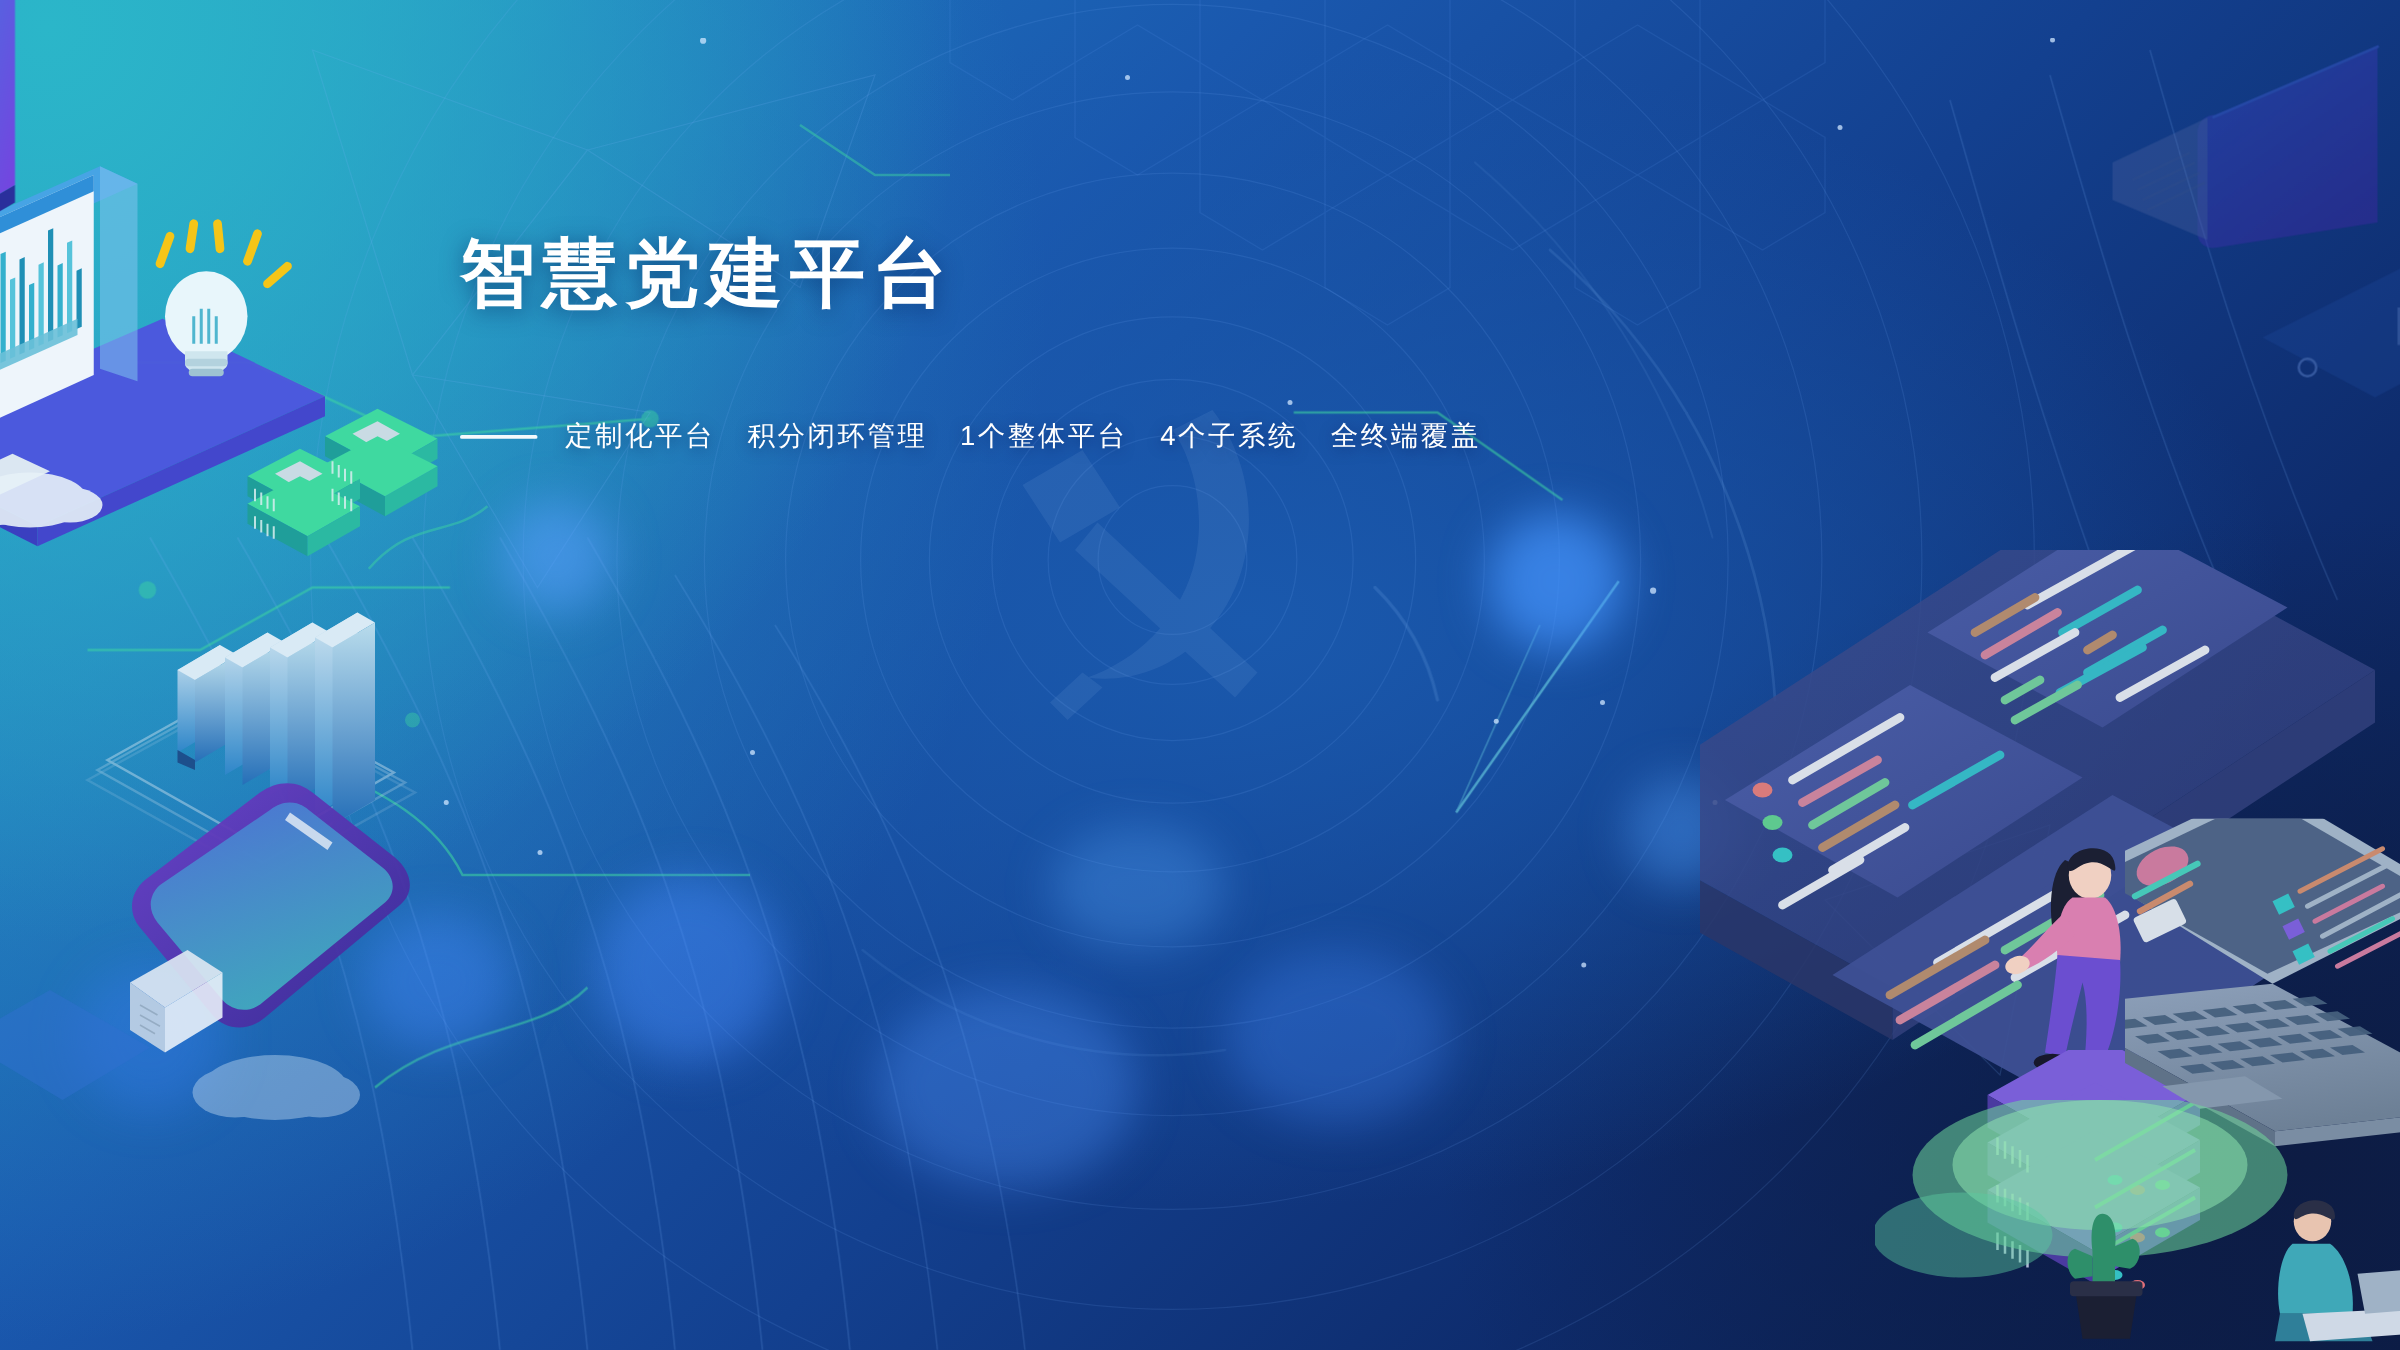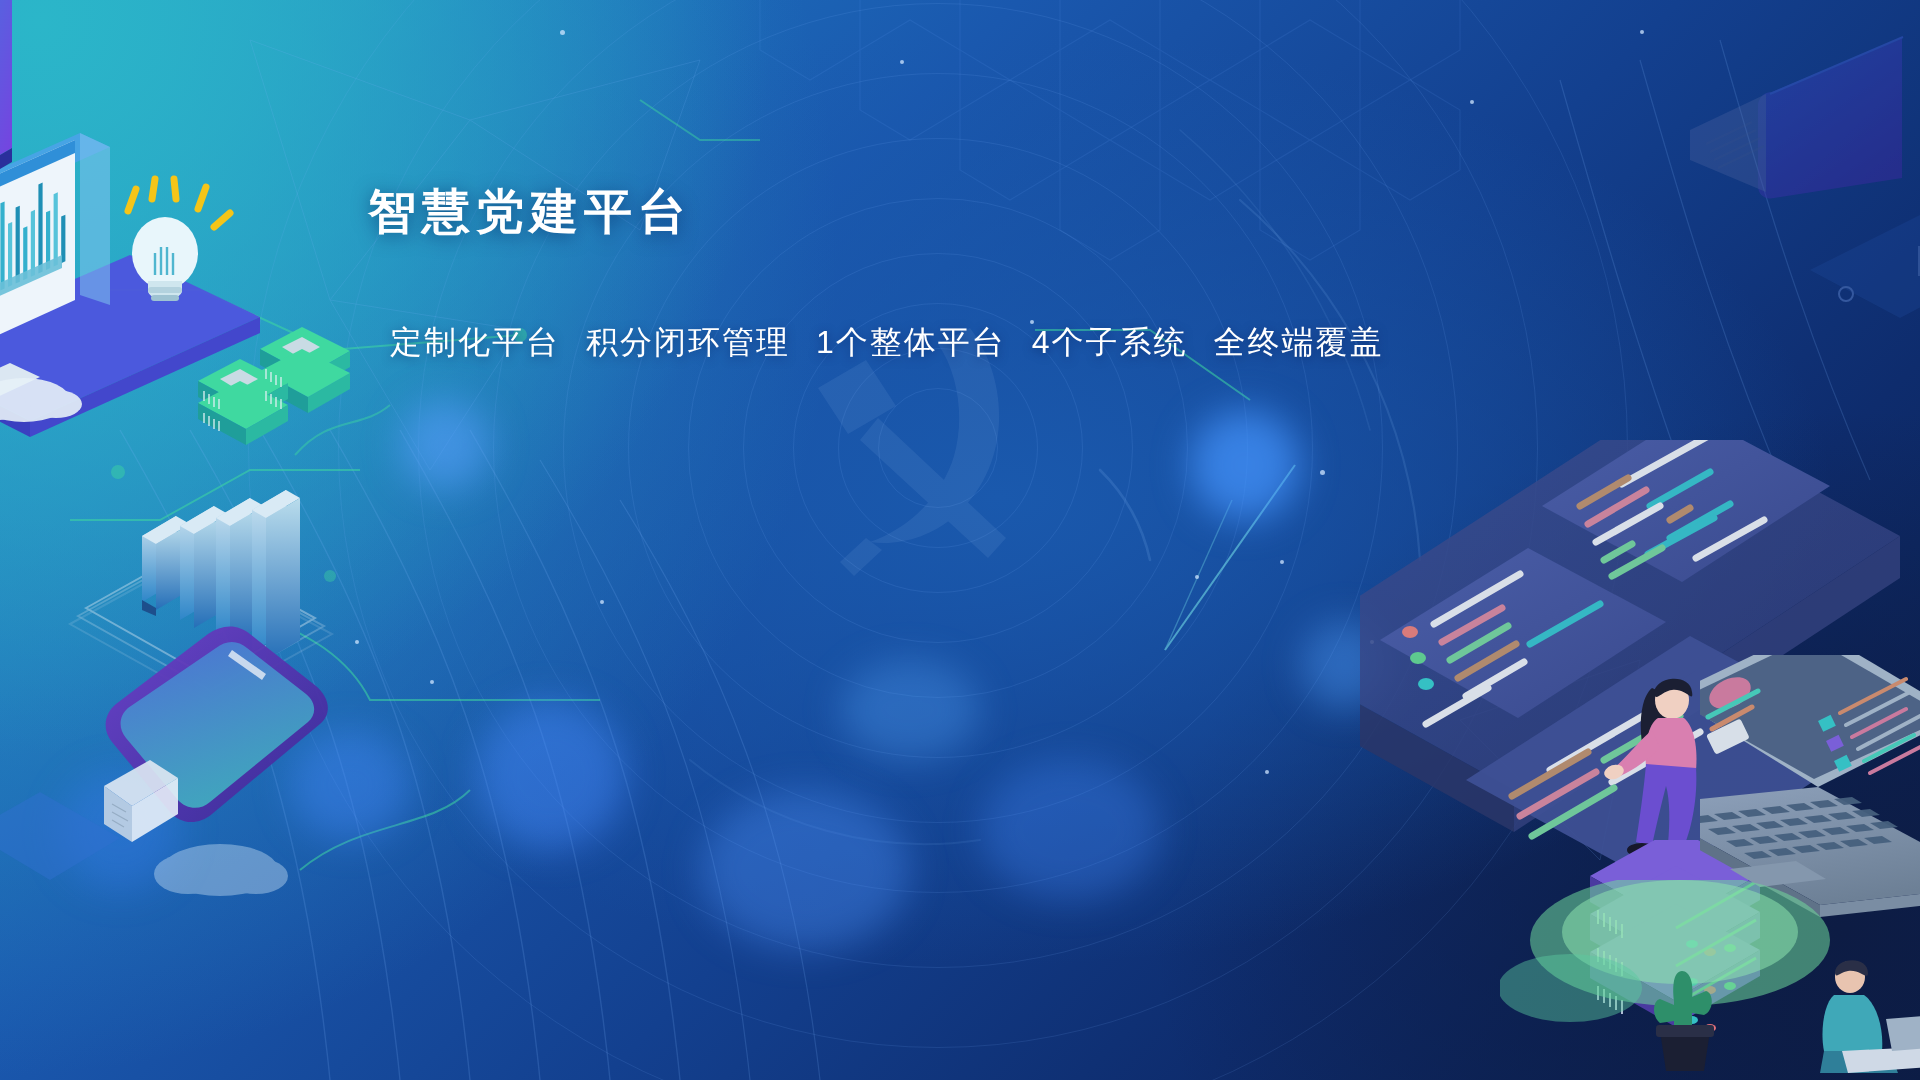--- a/index.html
+++ b/index.html
@@ -32,30 +32,30 @@
 
   .glow{position:absolute;border-radius:50%;filter:blur(18px);}
   .dot{position:absolute;border-radius:50%;background:#cfe6ff;opacity:.75;}
 
   
   .iso{position:absolute;}
 
   
   #textblock{position:absolute;left:368px;top:186px;width:900px;}
   #title{
-    font-size:48px;font-weight:bold;color:#ffffff;letter-spacing:6px;
+    font-size:60px;font-weight:bold;color:#ffffff;letter-spacing:6px;
     line-height:1.1;margin:0;text-shadow:0 3px 18px rgba(0,30,90,.55);
     white-space:nowrap;
   }
   #subrow{display:flex;align-items:center;margin-top:82px;}
   #subdash{
     width:62px;height:3px;background:#ffffff;margin-right:22px;border-radius:2px;opacity:.95;
   }
   #subtitle{
-    font-size:32px;color:#ffffff;letter-spacing:2px;white-space:nowrap;
+    font-size:22px;color:#ffffff;letter-spacing:2px;white-space:nowrap;
     text-shadow:0 2px 10px rgba(0,30,90,.5);
   }
   #subtitle span.seg{margin-right:26px;}
   #subtitle span.seg:last-child{margin-right:0;}
 
   
   #emblem{
     position:absolute;left:770px;top:300px;width:280px;height:290px;opacity:.16;
   }
 </style>

